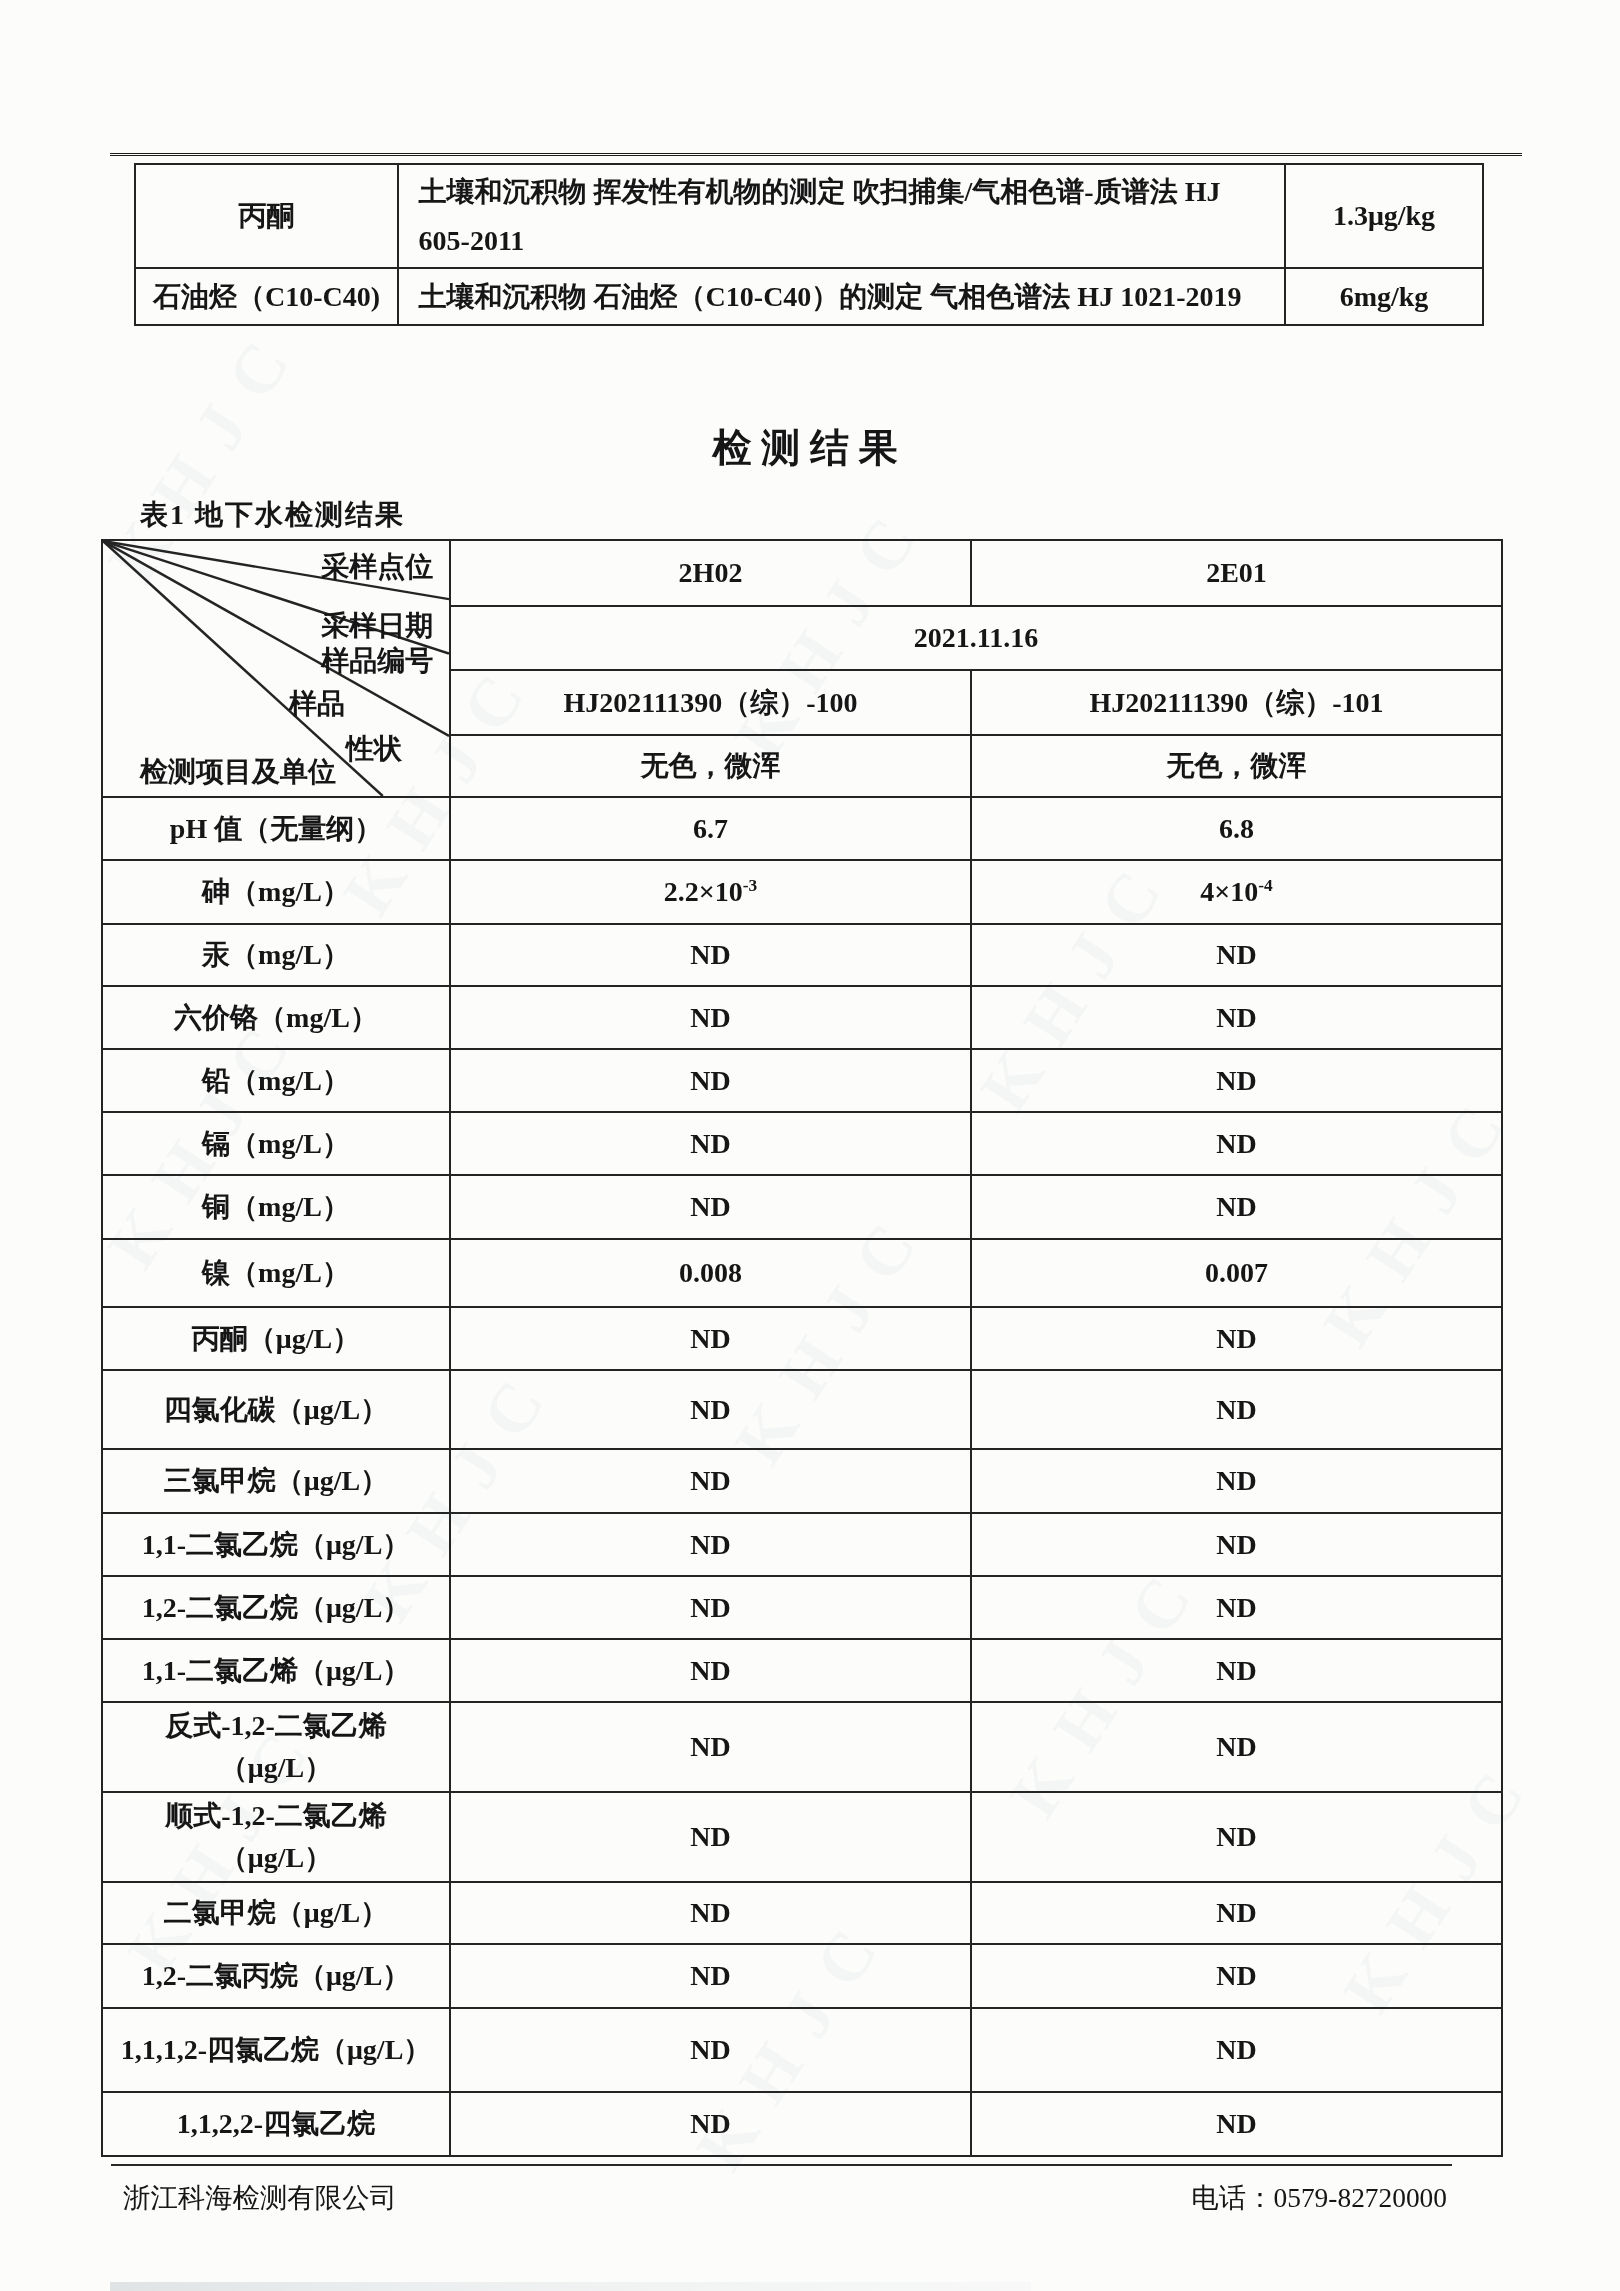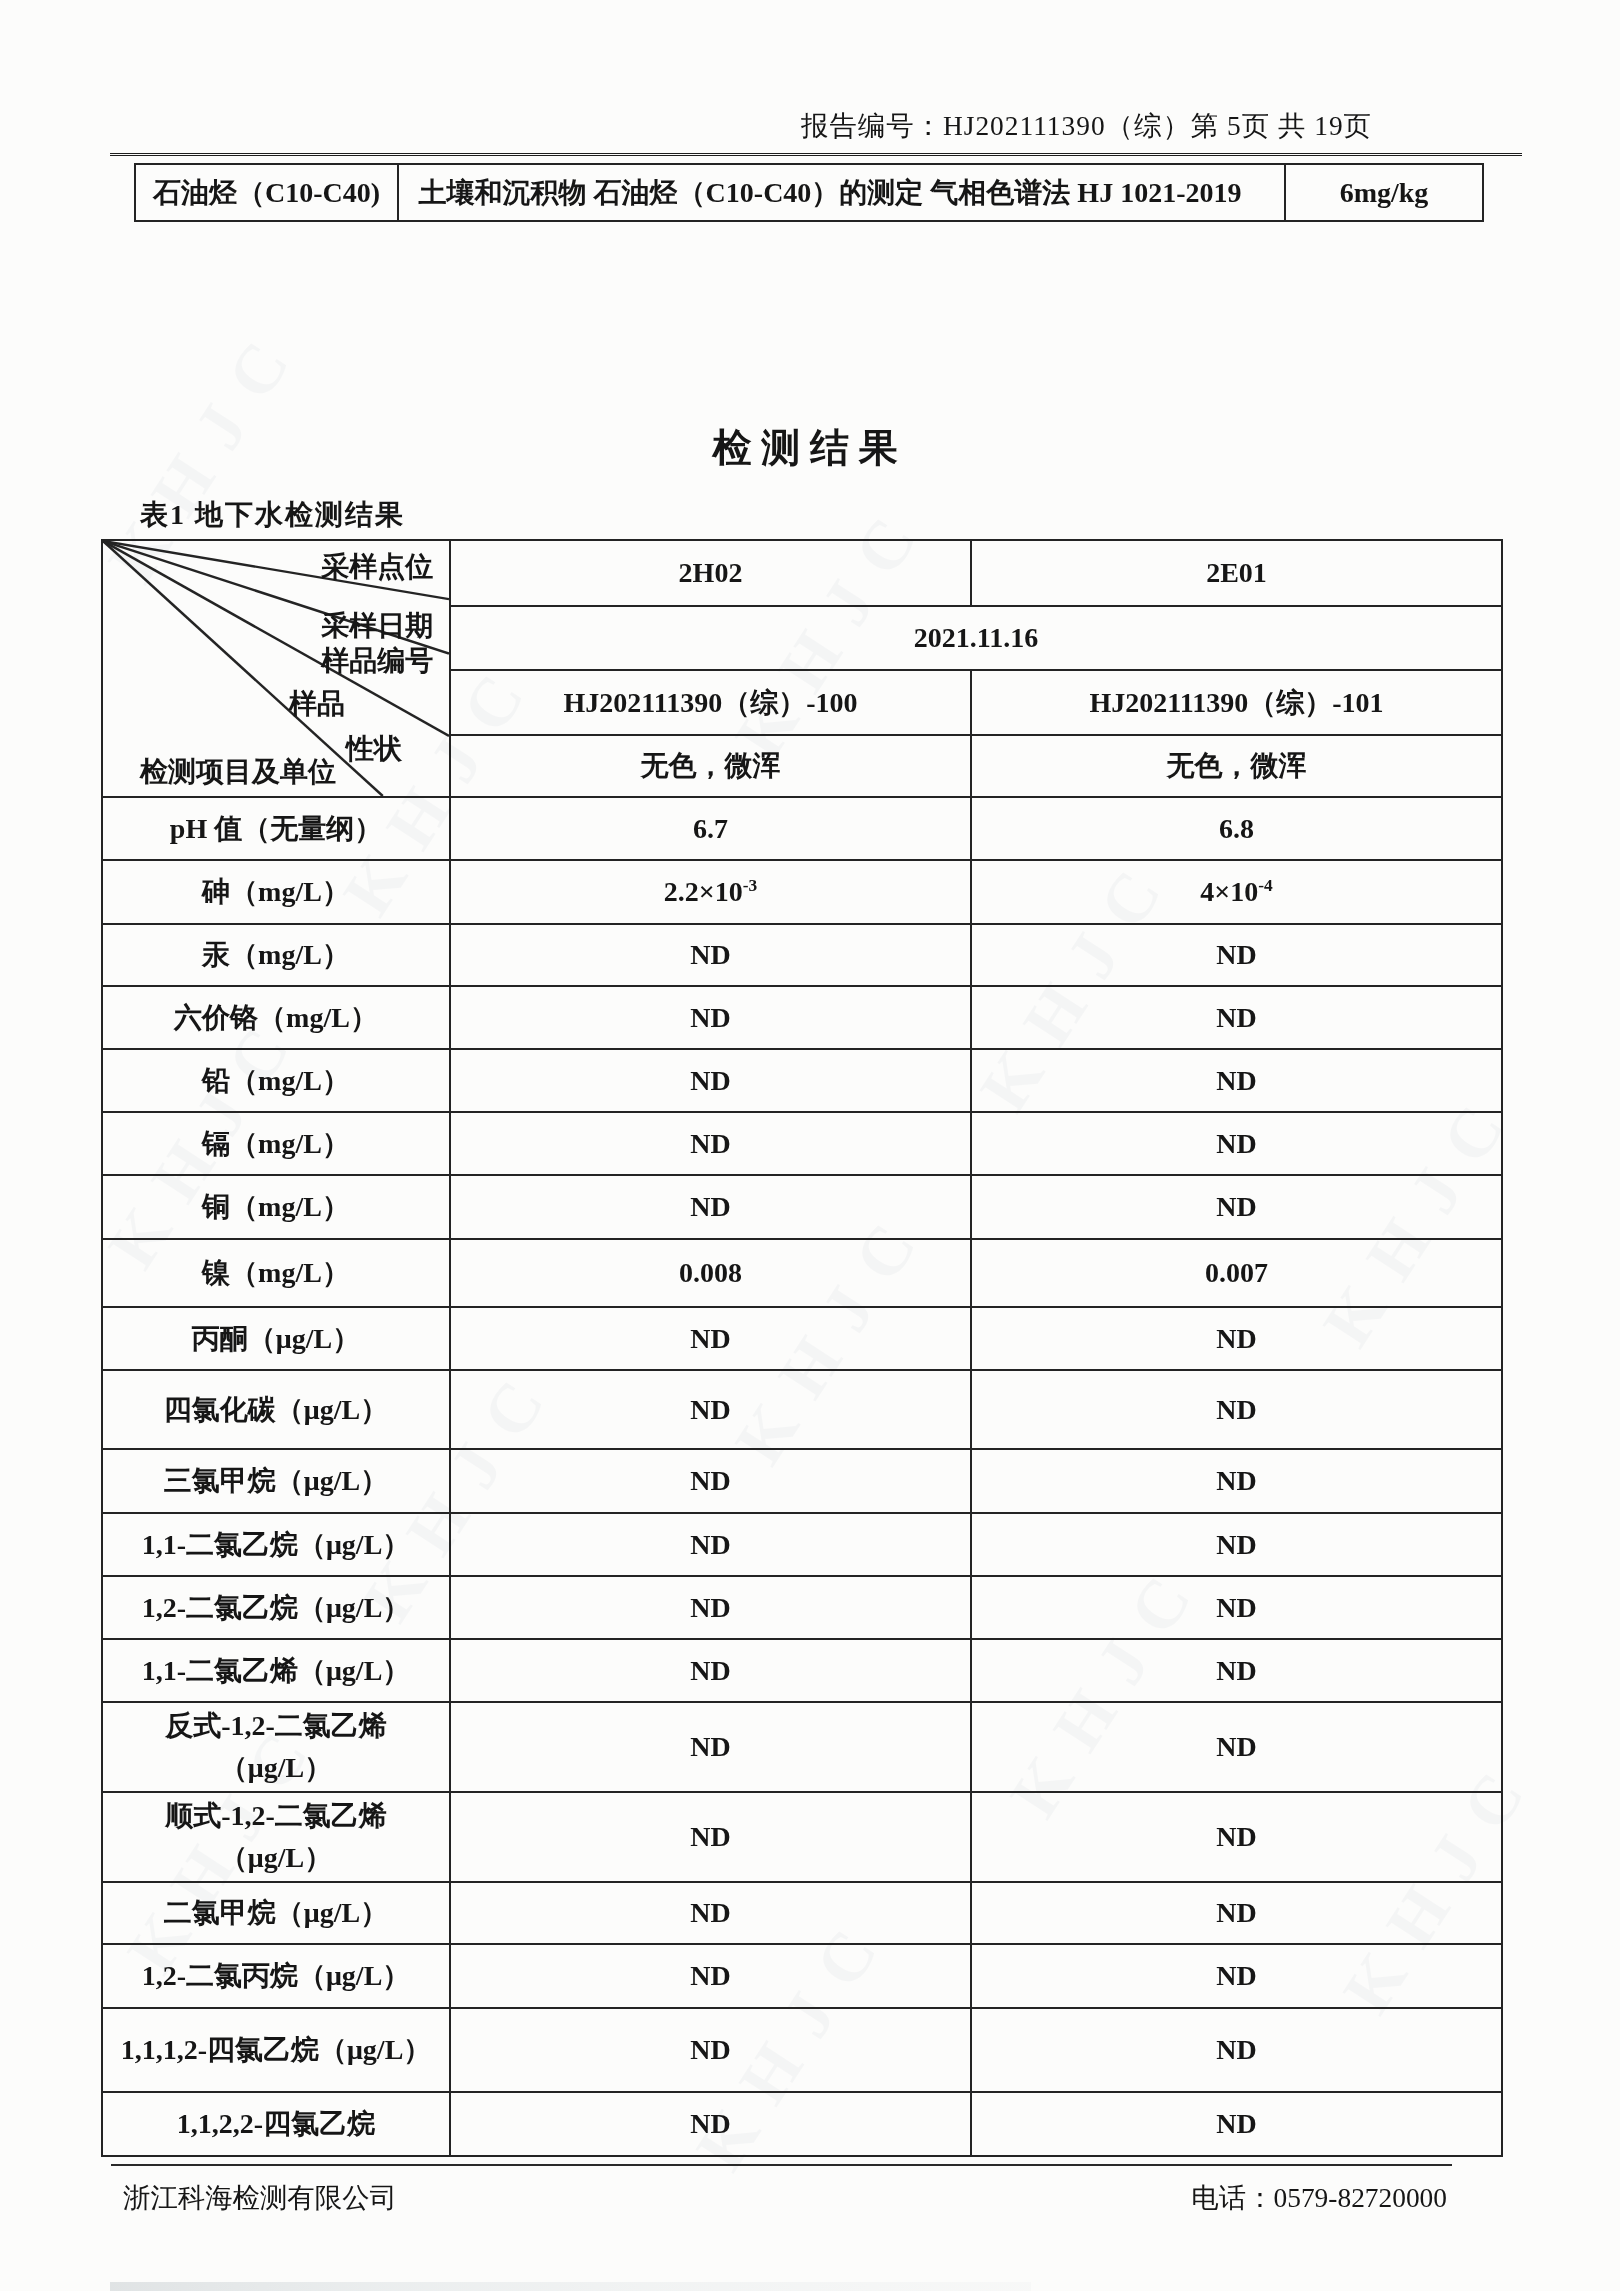--- a/index.html
+++ b/index.html
@@ -98,30 +98,34 @@
     <span class="wm" style="top:1803px;left:78px">KHJC</span>
     <span class="wm" style="top:588px;left:686px">KHJC</span>
     <span class="wm" style="top:941px;left:931px">KHJC</span>
     <span class="wm" style="top:1294px;left:686px">KHJC</span>
     <span class="wm" style="top:1647px;left:961px">KHJC</span>
     <span class="wm" style="top:2000px;left:647px">KHJC</span>
     <span class="wm" style="top:1176px;left:1274px">KHJC</span>
     <span class="wm" style="top:1843px;left:1294px">KHJC</span>
   </div>
 
-  <div class="report-no">报告编号：HJ202111390（综）第 5页 共 19页</div>
   <div class="top-rule"></div>
 
   <table class="methods-table">
     <colgroup>
         <col style="width:263px">
         <col style="width:887px">
         <col style="width:198px">
       </colgroup>
     <tbody>
+        <tr style="height:95px">
+      <td>丙酮</td>
+      <td class="method-cell">土壤和沉积物 挥发性有机物的测定 吹扫捕集/气相色谱-质谱法 HJ 605-2011</td>
+      <td>1.3μg/kg</td>
+    </tr>
     <tr style="height:57px">
       <td>石油烃（C10-C40)</td>
       <td class="method-cell">土壤和沉积物 石油烃（C10-C40）的测定 气相色谱法 HJ 1021-2019</td>
       <td>6mg/kg</td>
     </tr>
   </tbody>
     </table>
 
   <div class="section-title">检测结果</div>
   <div class="table-caption">表1 地下水检测结果</div>

